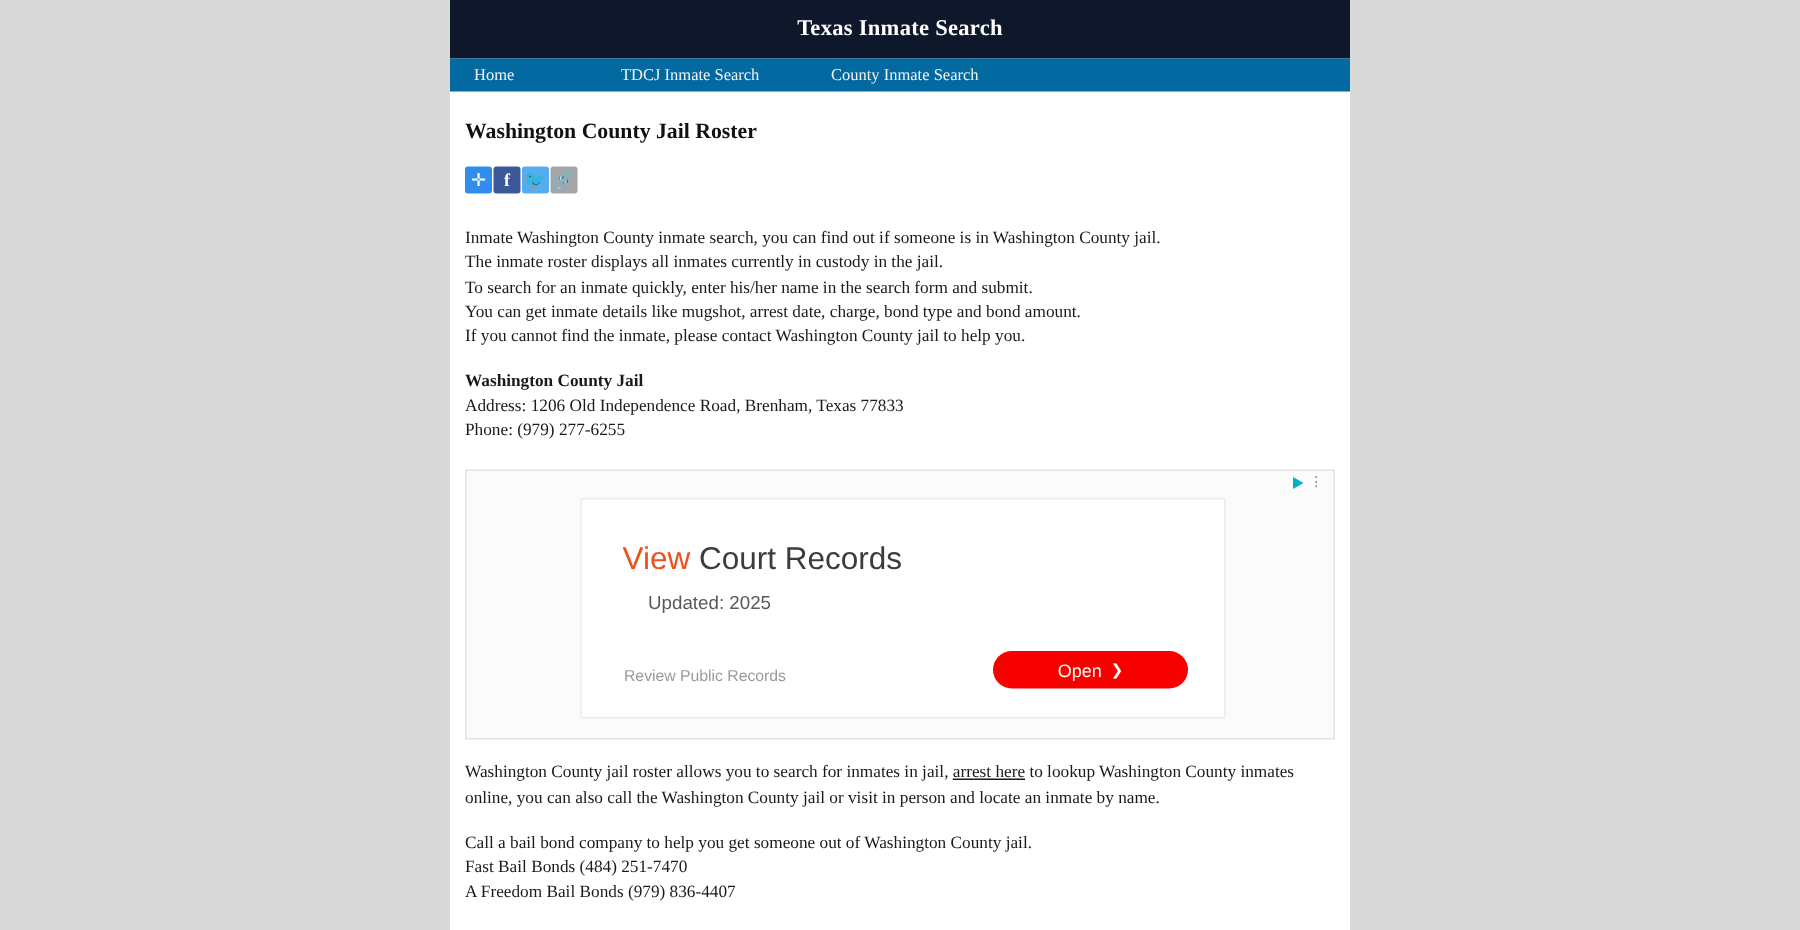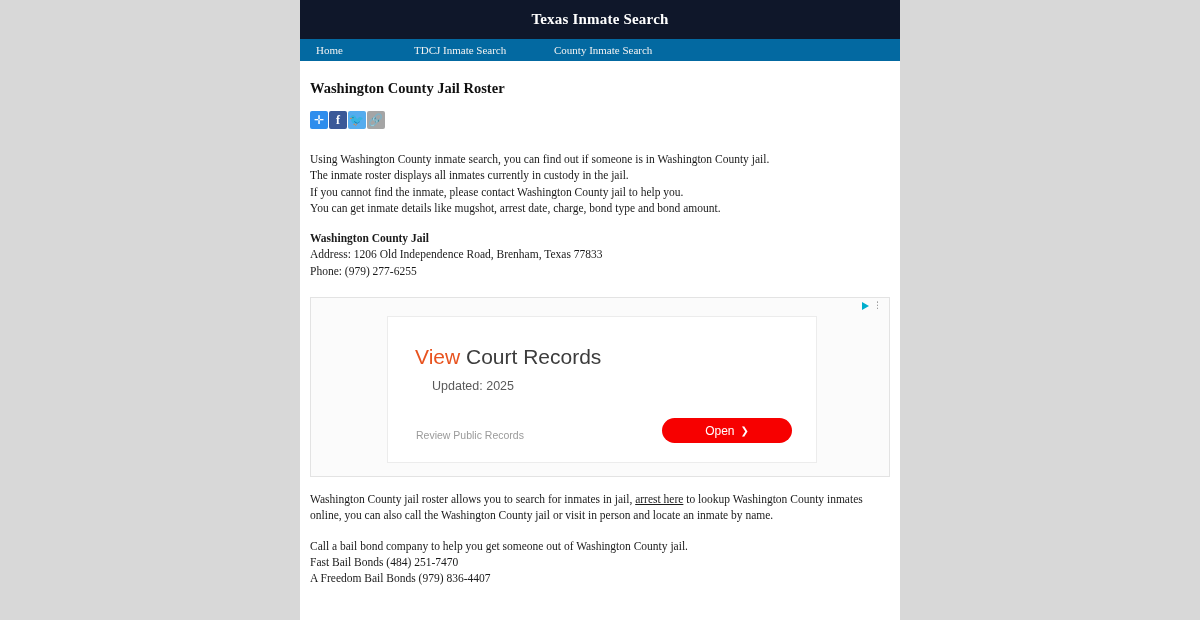--- a/index.html
+++ b/index.html
@@ -191,24 +191,25 @@
     <h1 class="page-title">Washington County Jail Roster</h1>
 
     <div class="share-row">
       <span class="share-btn share-addthis">✛</span>
       <span class="share-btn share-facebook">f</span>
       <span class="share-btn share-twitter">🐦</span>
       <span class="share-btn share-link">🔗</span>
     </div>
 
     <div class="body-text">
-      <p>Using Washington County inmate search, you can find out if someone is in Washington County jail.</p>
+      <p>Inmate Washington County inmate search, you can find out if someone is in Washington County jail.</p>
       <p>The inmate roster displays all inmates currently in custody in the jail.</p>
+      <p>To search for an inmate quickly, enter his/her name in the search form and submit.</p>
+      <p>You can get inmate details like mugshot, arrest date, charge, bond type and bond amount.</p>
       <p>If you cannot find the inmate, please contact Washington County jail to help you.</p>
-      <p>You can get inmate details like mugshot, arrest date, charge, bond type and bond amount.</p>
     </div>
 
     <div class="body-text block-gap">
       <p class="jail-name">Washington County Jail</p>
       <p>Address: 1206 Old Independence Road, Brenham, Texas 77833</p>
       <p>Phone: (979) 277-6255</p>
     </div>
 
     <div class="ad-box">
       <div class="ad-marker">

